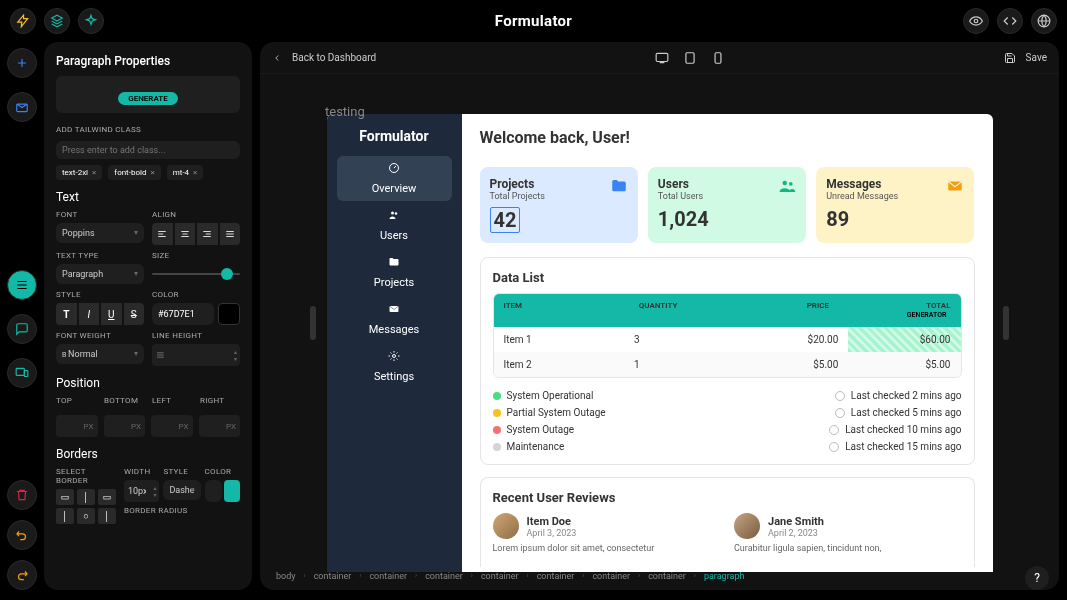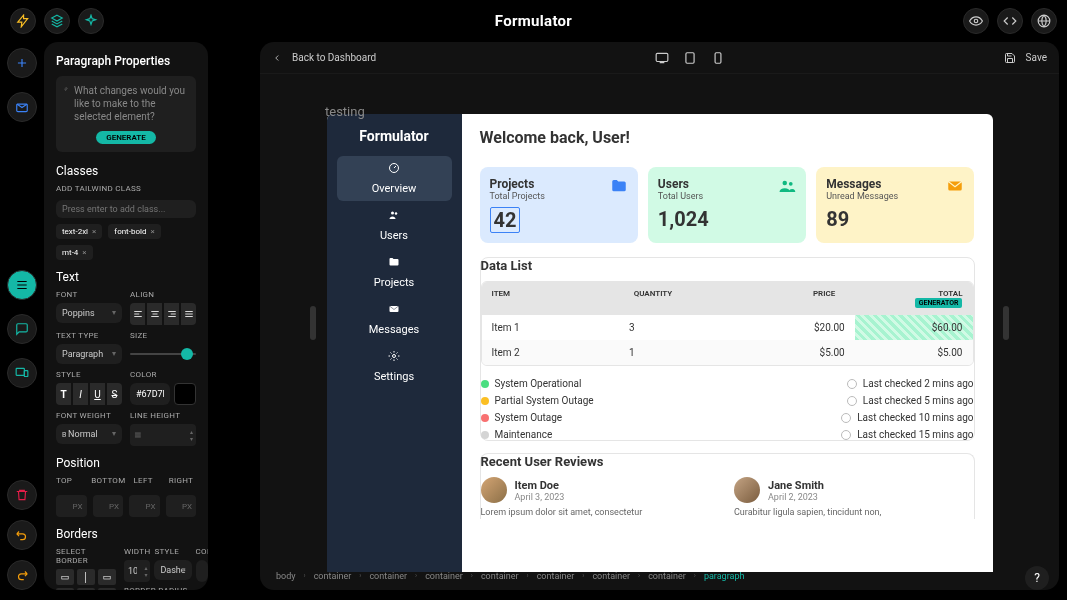--- a/index.html
+++ b/index.html
@@ -13,21 +13,21 @@
 .app-title { font-weight:700; font-size:15px; letter-spacing:0.3px; }
 
 
 .left-rail { position:absolute; left:0; top:42px; width:44px; display:flex; flex-direction:column; align-items:center; gap:14px; padding-top:6px; }
 .rail-btn { width:30px; height:30px; border-radius:50%; background:#1a1a1a; display:flex; align-items:center; justify-content:center; cursor:pointer; border:1px solid #2a2a2a; }
 .rail-btn.active { background:#14b8a6; }
 .rail-btn svg { width:14px; height:14px; }
 .rail-bottom { position:absolute; bottom:10px; left:7px; display:flex; flex-direction:column; gap:10px; }
 
 
-.panel { position:absolute; left:44px; top:42px; width:164px; height:548px; background:#121212; border-radius:14px; padding:12px 12px 0; overflow:hidden; }
+.panel { position:absolute; left:44px; top:42px; width:208px; height:548px; background:#121212; border-radius:14px; padding:12px 12px 0; overflow:hidden; }
 .panel-title { font-size:12px; font-weight:500; margin-bottom:8px; }
 .ai-box { background:#1f1f1f; border-radius:6px; padding:8px; margin-bottom:12px; }
 .ai-prompt { display:flex; gap:6px; font-size:10px; color:#888; line-height:1.3; }
 .gen-btn { display:block; margin:8px auto 0; background:#14b8a6; color:#000; border:none; border-radius:10px; padding:2px 10px; font-size:8px; font-weight:600; cursor:pointer; }
 .sect { font-size:12px; margin:10px 0 6px; }
 .lbl { font-size:8px; color:#aaa; letter-spacing:0.3px; margin-bottom:4px; }
 .row { display:flex; gap:8px; margin-bottom:6px; }
 .col { flex:1; }
 .input-dark { background:#1f1f1f; border:none; border-radius:6px; padding:4px 6px; color:#fff; font-size:9px; width:100%; }
 .chip-row { display:flex; gap:6px; flex-wrap:wrap; margin-bottom:8px; }
@@ -75,25 +75,25 @@
 .cards { display:flex; gap:10px; margin-bottom:14px; }
 .card { flex:1; border-radius:8px; padding:10px; position:relative; }
 .card.blue { background:#dbeafe; }
 .card.green { background:#d1fae5; }
 .card.yellow { background:#fef3c7; }
 .card h4 { font-size:12px; font-weight:700; }
 .card .sub { font-size:9px; color:#555; }
 .card .num { font-size:20px; font-weight:700; margin-top:6px; }
 .card .num.sel { border:1px solid #3b82f6; padding:0 3px; border-radius:2px; display:inline-block; }
 .card-icon { position:absolute; right:10px; top:10px; width:18px; height:18px; }
-.section-box { border:1px solid #e5e5e5; border-radius:8px; margin-bottom:12px; }
+.section-box { border:1px solid #e5e5e5; border-radius:8px; padding:12px; margin-bottom:12px; }
 .sb-title { font-weight:700; font-size:13px; margin-bottom:8px; }
 .tbl { width:100%; border:1px solid #e5e5e5; border-radius:6px; overflow:hidden; font-size:10px; }
 .tbl-row { display:flex; }
-.tbl-row.head { background:#e5e5e5; font-weight:600; font-size:8px;gap:33px; }
+.tbl-row.head { background:#14b8a6; font-weight:600; font-size:8px;gap:33px; }
 .tbl-row:nth-child(3) { background:#fafafa; }
 .tbl-cell { padding:7px 10px; }
 .tc-item { flex:1.2; }
 .tc-qty { flex:1; }
 .tc-price { flex:1; text-align:right; }
 .tc-total { flex:1; text-align:right; }
 .total-head-badge { background:#14b8a6; color:#000; padding:1px 4px; border-radius:2px; font-size:7px; display:inline-block; }
 .hatched { background:repeating-linear-gradient(45deg,#a7f3d0,#a7f3d0 3px,#d1fae5 3px,#d1fae5 6px); }
 .status-list { display:flex; flex-direction:column; gap:6px; margin-top:12px; }
 .status-row { display:flex; align-items:center; justify-content:space-between; font-size:10px; }
@@ -203,30 +203,23 @@
   <div class="rail-btn">
       <svg viewBox="0 0 24 24" fill="none" stroke="#f59e0b" stroke-width="2">
         <path d="M21 10H11a5 5 0 000 10h4M21 10l-4-4M21 10l-4 4"></path>
       </svg>
     </div>
 </div>
 
 <div class="panel">
   <div class="panel-title">Paragraph Properties</div>
   <div class="ai-box">
-    <div class="ai-prompt">
-      <svg width="10" height="10" viewBox="0 0 24 24" fill="none" stroke="#888" stroke-width="2">
-          <path d="M13 2L3 14h7l-1 8 11-14h-7l0-6z"></path>
-        </svg>
-      <span>What changes would you like to make to the selected element?</span>
-    </div>
     <button class="gen-btn">GENERATE</button>
   </div>
 
-  <div class="sect">Classes</div>
   <div class="lbl">ADD TAILWIND CLASS</div>
   <input class="input-dark" style="margin-bottom: 6px;" placeholder="Press enter to add class...">
   <div class="chip-row">
     <div class="chip">
         <span>text-2xl</span>
         <span class="x">×</span>
       </div>
     <div class="chip">
         <span>font-bold</span>
         <span class="x">×</span>

